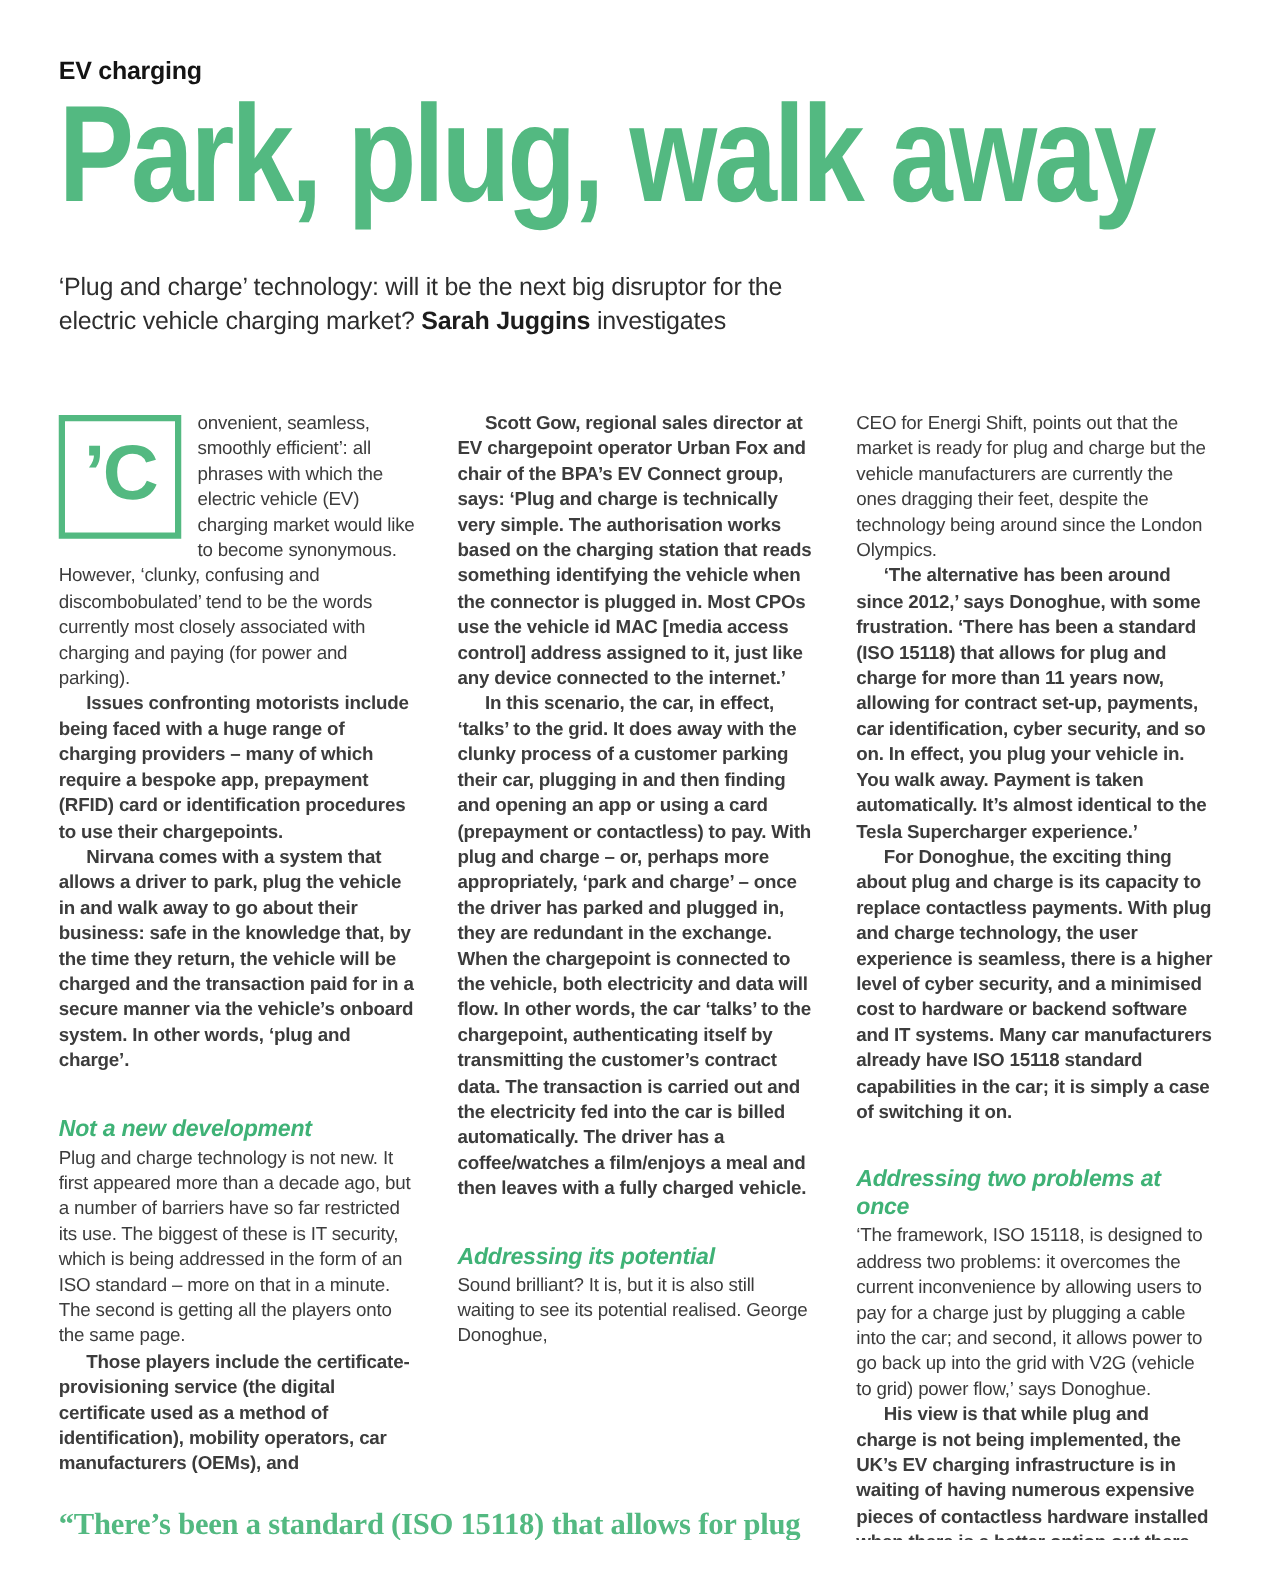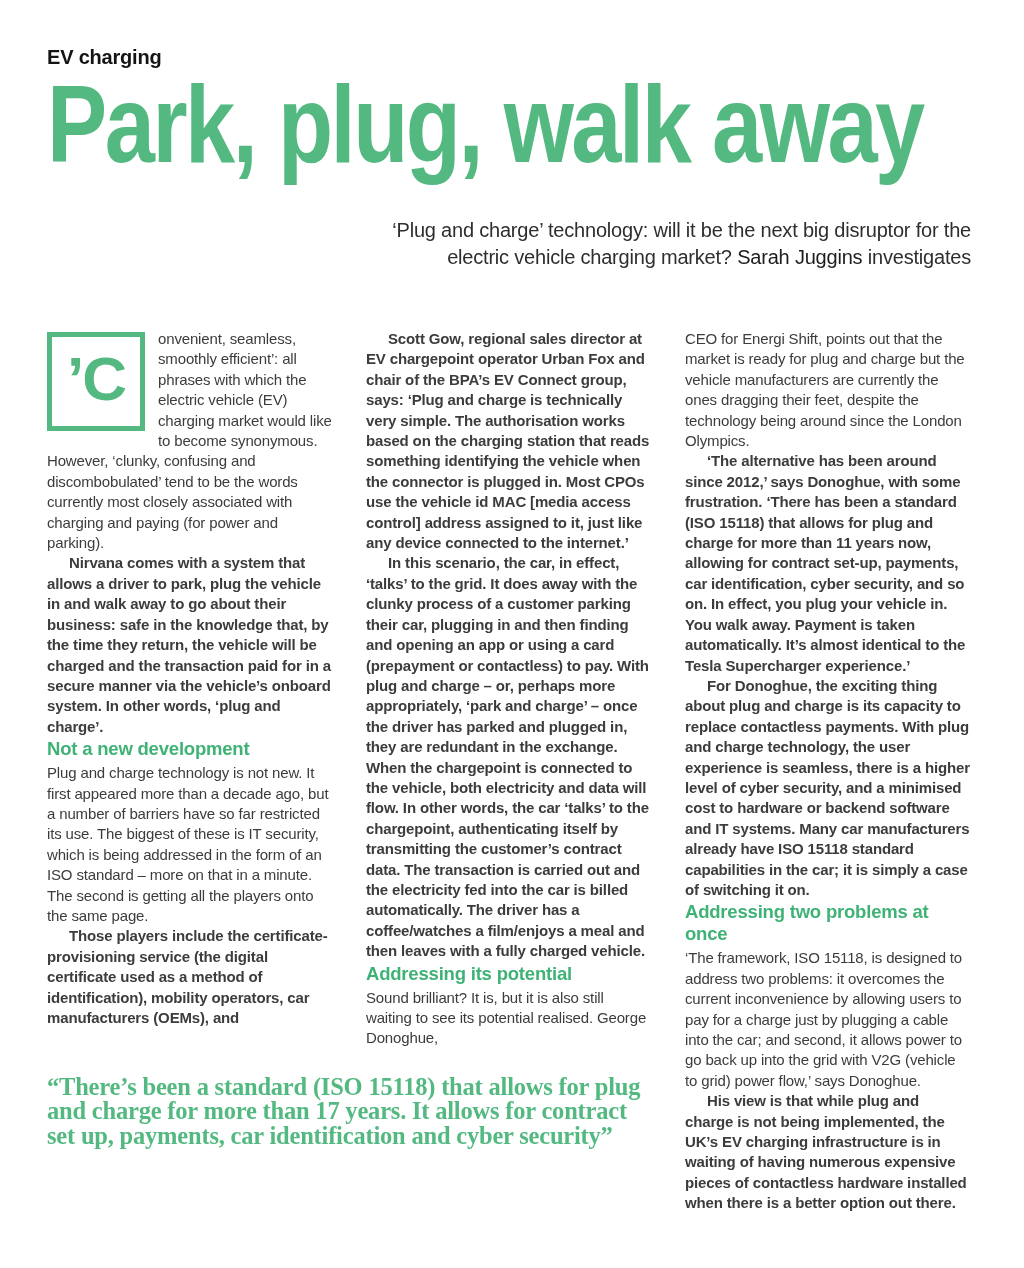--- a/index.html
+++ b/index.html
@@ -27,50 +27,51 @@
     white-space:nowrap;
     font-size:110px; line-height:110px; font-weight:bold;
     letter-spacing:-3px;
     color:#53b981;
     transform:scaleX(0.82);
     transform-origin:left top;
   }
 
   .standfirst {
     margin-top:36px;
-    text-align:right;
+    text-align:left;
     font-size:20px; line-height:27px;
     color:#2e2e2e;
     letter-spacing:-0.2px;
   }
-  .standfirst .author { font-weight:normal; color:#1d1d1d; }
+  .standfirst .author { font-weight:bold; color:#1d1d1d; }
 
   .main {
     display:flex;
     margin-top:58px;
     gap:33px;
   }
   .left-zone { width:605px; flex:none; }
   .cols { display:flex; gap:33px; }
   .col { width:286px; flex:none; }
   .col-3 { width:286px; flex:none; }
 
   .col p, .col-3 p {
     font-size:15px; line-height:20.4px;
     letter-spacing:-0.15px;
     color:#3c3c3c;
     text-align:left;
   }
   p.indent { text-indent:22px;font-weight:bold; }
 
   .section-heading {
-    margin-top:1px; margin-bottom:3px;
+    margin-top:32px; margin-bottom:3px;
     font-size:18.5px; font-weight:bold;
     letter-spacing:-0.2px;
     color:#3fb276;
+    font-style:italic;
   }
 
   .dropcap-box {
     float:left;
     width:98px; height:99px;
     border:5px solid #53b981;
     margin:3px 13px 6px 0;
     display:flex; align-items:center; justify-content:center;
   }
   .dropcap-glyph {
@@ -113,20 +114,21 @@
 
       <div class="left-zone">
         <div class="cols">
 
           <div class="col">
             <p>
               <span class="dropcap-box">
                 <span class="dropcap-glyph">’C</span>
               </span><span>onvenient, seamless, smoothly efficient’: all phrases with which the electric vehicle (EV) charging market would like to become synonymous. However, ‘clunky, confusing and discombobulated’ tend to be the words currently most closely associated with charging and paying (for power and parking).</span>
             </p>
+            <p class="indent">Issues confronting motorists include being faced with a huge range of charging providers – many of which require a bespoke app, prepayment (RFID) card or identification procedures to use their chargepoints.</p>
             <p class="indent">Nirvana comes with a system that allows a driver to park, plug the vehicle in and walk away to go about their business: safe in the knowledge that, by the time they return, the vehicle will be charged and the transaction paid for in a secure manner via the vehicle’s onboard system. In other words, ‘plug and charge’.</p>
             <h2 class="section-heading">Not a new development</h2>
             <p>Plug and charge technology is not new. It first appeared more than a decade ago, but a number of barriers have so far restricted its use. The biggest of these is IT security, which is being addressed in the form of an ISO standard – more on that in a minute. The second is getting all the players onto the same page.</p>
             <p class="indent">Those players include the certificate-provisioning service (the digital certificate used as a method of identification), mobility operators, car manufacturers (OEMs), and</p>
           </div>
 
           <div class="col">
             <p class="indent">Scott Gow, regional sales director at EV chargepoint operator Urban Fox and chair of the BPA’s EV Connect group, says: ‘Plug and charge is technically very simple. The authorisation works based on the charging station that reads something identifying the vehicle when the connector is plugged in. Most CPOs use the vehicle id MAC [media access control] address assigned to it, just like any device connected to the internet.’</p>
             <p class="indent">In this scenario, the car, in effect, ‘talks’ to the grid. It does away with the clunky process of a customer parking their car, plugging in and then finding and opening an app or using a card (prepayment or contactless) to pay. With plug and charge – or, perhaps more appropriately, ‘park and charge’ – once the driver has parked and plugged in, they are redundant in the exchange. When the chargepoint is connected to the vehicle, both electricity and data will flow. In other words, the car ‘talks’ to the chargepoint, authenticating itself by transmitting the customer’s contract data. The transaction is carried out and the electricity fed into the car is billed automatically. The driver has a coffee/watches a film/enjoys a meal and then leaves with a fully charged vehicle.</p>
             <h2 class="section-heading">Addressing its potential</h2>

